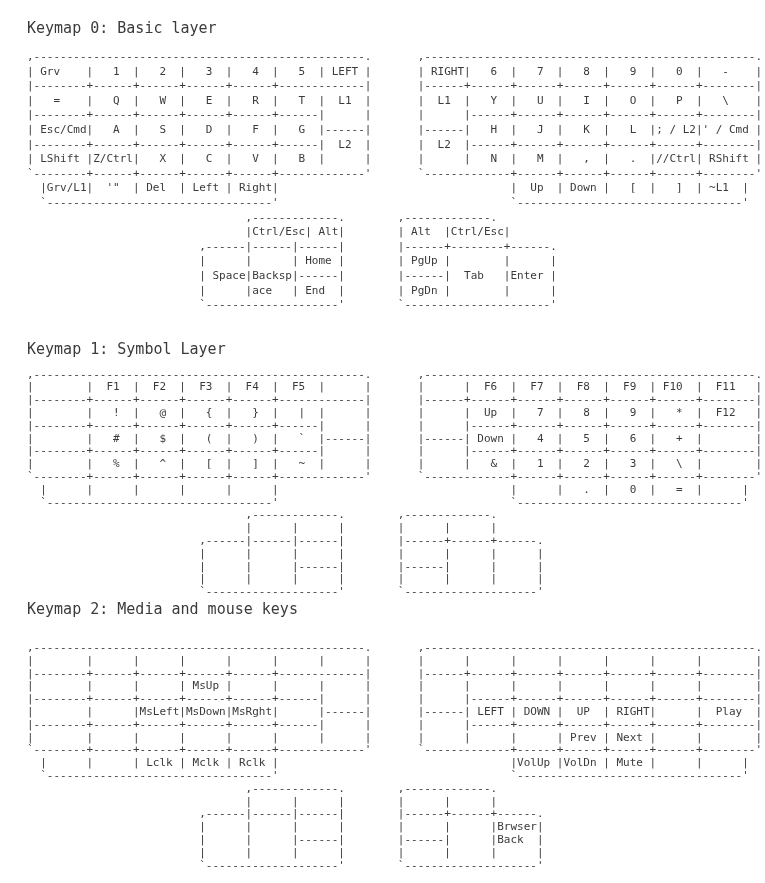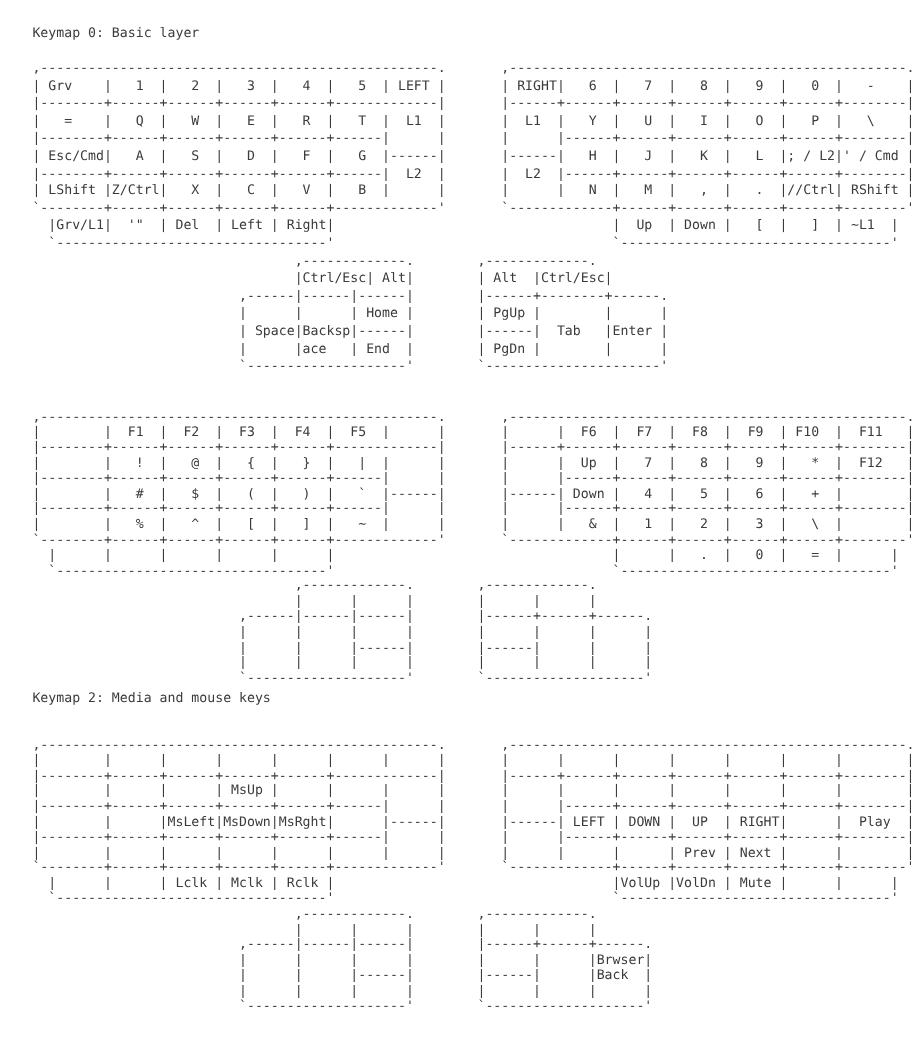--- a/index.html
+++ b/index.html
@@ -6,21 +6,21 @@
   html, body { background: #ffffff; }
   body {
     width: 765px;
     height: 883px;
     padding: 21px 0 0 27px;
     overflow: hidden;
     font-family: "DejaVu Sans Mono", "Liberation Mono", monospace;
     color: #3b3b3b;
   }
   .km-title {
-    font-size: 11px;
+    font-size: 15px;
     line-height: 14px;
     white-space: pre;
   }
   .km-art {
     font-family: inherit;
     font-size: 11px;
     white-space: pre;
   }
   .k0 .km-title { margin-bottom: 15px; }
   .k0 .km-art   { line-height: 14.6px; }
@@ -52,20 +52,21 @@
                                  ,-------------.        ,-------------.
                                  |Ctrl/Esc| Alt|        | Alt  |Ctrl/Esc|
                           ,------|------|------|        |------+--------+------.
                           |      |      | Home |        | PgUp |        |      |
                           | Space|Backsp|------|        |------|  Tab   |Enter |
                           |      |ace   | End  |        | PgDn |        |      |
                           `--------------------'        `----------------------'</pre>
   </section>
 
   <section class="keymap-section k1">
+    <div class="km-title">Keymap 1: Symbol Layer</div>
     <pre class="km-art">,--------------------------------------------------.       ,--------------------------------------------------.
 |        |  F1  |  F2  |  F3  |  F4  |  F5  |      |       |      |  F6  |  F7  |  F8  |  F9  | F10  |  F11   |
 |--------+------+------+------+------+-------------|       |------+------+------+------+------+------+--------|
 |        |   !  |   @  |   {  |   }  |   |  |      |       |      |  Up  |   7  |   8  |   9  |   *  |  F12   |
 |--------+------+------+------+------+------|      |       |      |------+------+------+------+------+--------|
 |        |   #  |   $  |   (  |   )  |   `  |------|       |------| Down |   4  |   5  |   6  |   +  |        |
 |--------+------+------+------+------+------|      |       |      |------+------+------+------+------+--------|
 |        |   %  |   ^  |   [  |   ]  |   ~  |      |       |      |   &amp;  |   1  |   2  |   3  |   \  |        |
 `--------+------+------+------+------+-------------'       `-------------+------+------+------+------+--------'
   |      |      |      |      |      |                                   |      |   .  |   0  |   =  |      |

